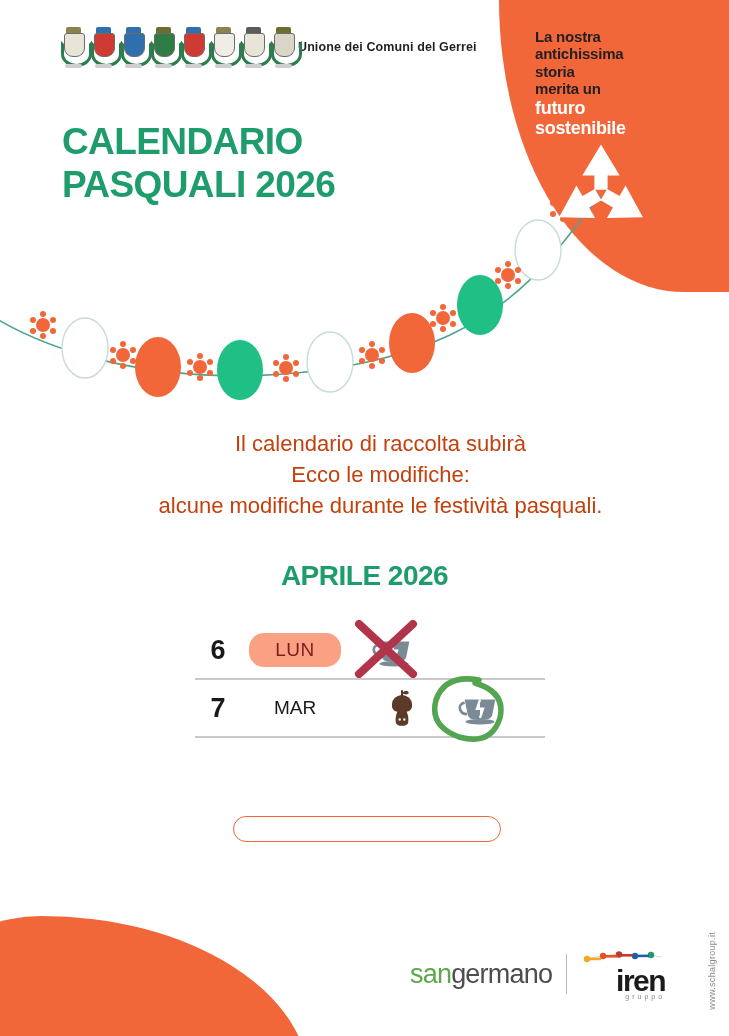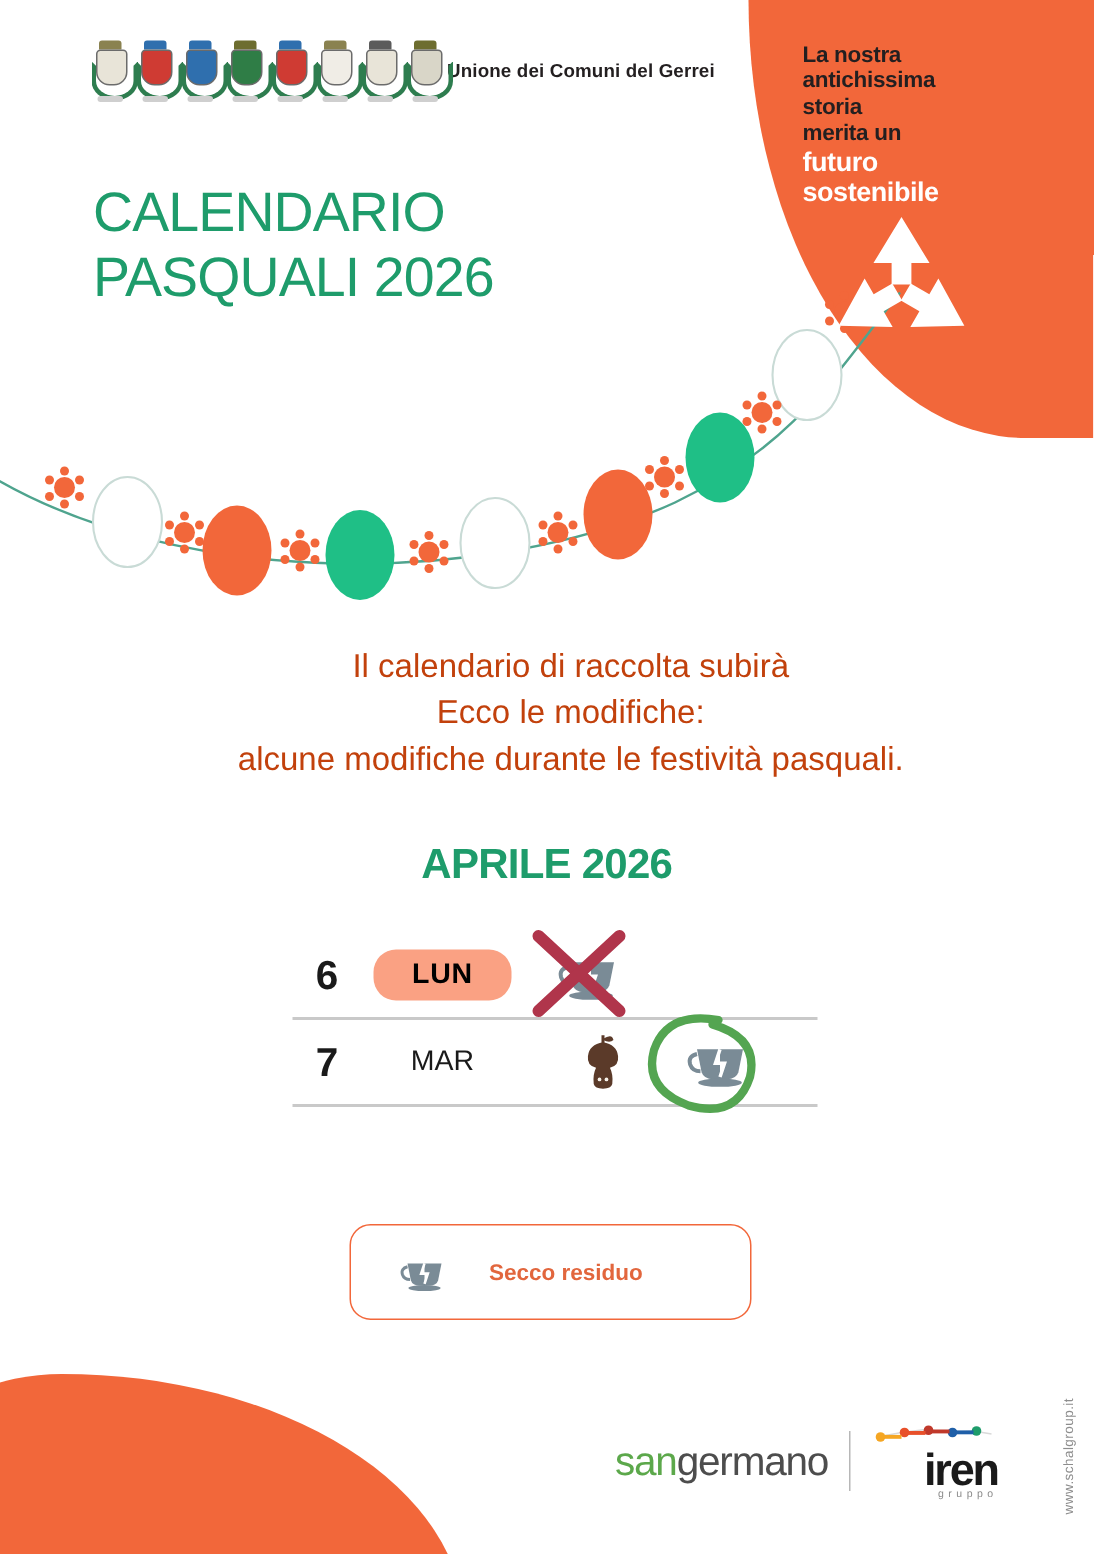--- a/index.html
+++ b/index.html
@@ -123,21 +123,21 @@
     z-index: 4;
   }
 
   
   .main-title {
     position: absolute;
     top: 120px;
     left: 62px;
     font-size: 37px;
     line-height: 1.17;
-    font-weight: normal;
+    font-weight: bold;
     color: #1E9C6B;
     letter-spacing: -0.6px;
     z-index: 3;
   }
   .main-title span { display: block; }
 
   
   .garland {
     position: absolute;
     top: 185px;
@@ -197,22 +197,22 @@
     color: #1a1a1a;
   }
   .day-name {
     width: 108px;
     text-align: center;
     font-size: 19px;
     color: #1a1a1a;
   }
   .day-name.pill {
     background: #FAA183;
-    color: #000000;
-    font-weight: bold;
+    color: #7f1d1d;
+    font-weight: normal;
     border-radius: 15px;
     padding: 6px 0;
     width: 92px;
     margin-left: 8px;
     letter-spacing: 0.5px;
   }
   .icon-slot {
     width: 62px;
     display: flex;
     justify-content: center;
@@ -540,31 +540,20 @@
           <ellipse cx="30" cy="43" rx="19" ry="3.6" fill="#7A8B96"></ellipse>
         </svg>
       </div>
       <svg class="circle-mark" viewBox="0 0 78 72">
         <path d="M52 8 Q18 2 9 28 Q2 54 32 65 Q64 74 73 46 Q79 20 48 11" fill="none" stroke="#54A551" stroke-width="5.5" stroke-linecap="round"></path>
       </svg>
     </div>
   </div>
 
   <div class="legend">
-    <div class="legend-row">
-      <div class="legend-icon">
-        <svg viewBox="0 0 60 50" width="34" height="29">
-          <path d="M10 14 H50 L46 34 Q44 40 36 40 H24 Q16 40 14 34 Z" fill="#7A8B96"></path>
-          <path d="M30 14 L26 26 L34 26 L30 38" fill="#ffffff" stroke="#ffffff" stroke-width="3"></path>
-          <path d="M10 18 Q2 20 4 27 Q6 33 13 33" fill="none" stroke="#7A8B96" stroke-width="3.5"></path>
-          <ellipse cx="30" cy="43" rx="19" ry="3.6" fill="#7A8B96"></ellipse>
-        </svg>
-      </div>
-      <div class="legend-label">Secco residuo</div>
-    </div>
   </div>
 
   <div class="footer-logos">
     <div class="logo-sangermano">
       <span class="grn">san</span><span>germano</span>
     </div>
     <div class="logo-sep"></div>
     <div class="logo-iren">
       <svg class="iren-dots" viewBox="0 0 84 12">
         <path d="M4 8 L20 5 L36 3 L52 5 L68 4 L80 6" stroke="#d9d9d9" stroke-width="1" fill="none"></path>

